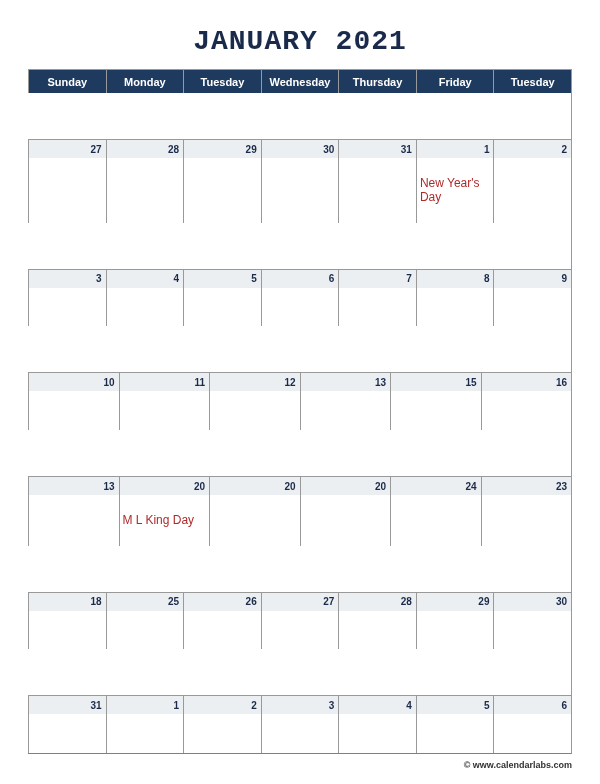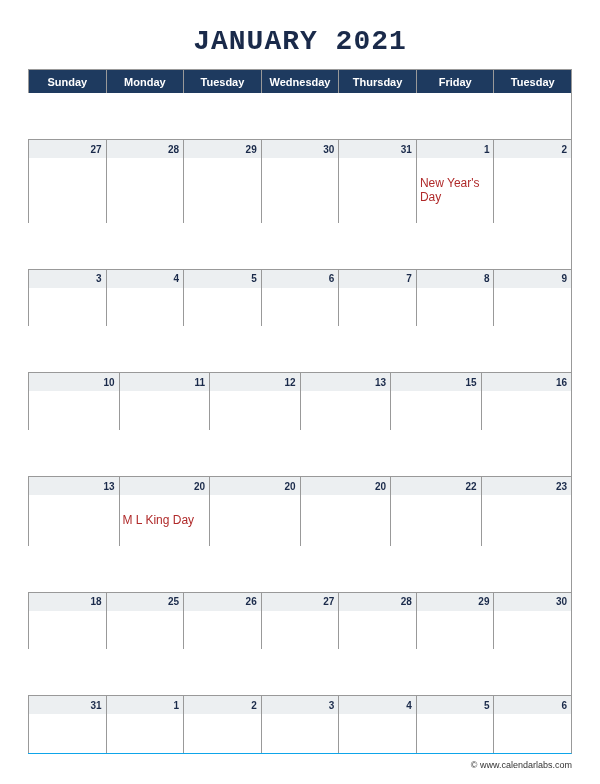--- a/index.html
+++ b/index.html
@@ -74,20 +74,21 @@
     color: #b02a2a;
     padding: 18px 3px;
     line-height: 1.2;
     word-wrap: break-word;
   }
   .footer {
     text-align: right;
     font-size: 9px;
     color: #333;
     padding-top: 6px;
+    font-weight: bold;
   }
 </style>
 </head>
 <body>
 
 <div class="title">JANUARY 2021</div>
 
 <div class="calendar">
   <div class="header-row">
     <div class="header-cell">Sunday</div>
@@ -199,21 +200,21 @@
       </div>
     <div class="day-cell">
         <div class="day-num-bar">20</div>
         <div class="day-event"></div>
       </div>
     <div class="day-cell">
         <div class="day-num-bar">20</div>
         <div class="day-event"></div>
       </div>
     <div class="day-cell">
-        <div class="day-num-bar">22</div>
+        <div class="day-num-bar">24</div>
         <div class="day-event"></div>
       </div>
     <div class="day-cell">
         <div class="day-num-bar">23</div>
         <div class="day-event"></div>
       </div>
   </div>
 
   <div class="week-row">
     <div class="day-cell">

